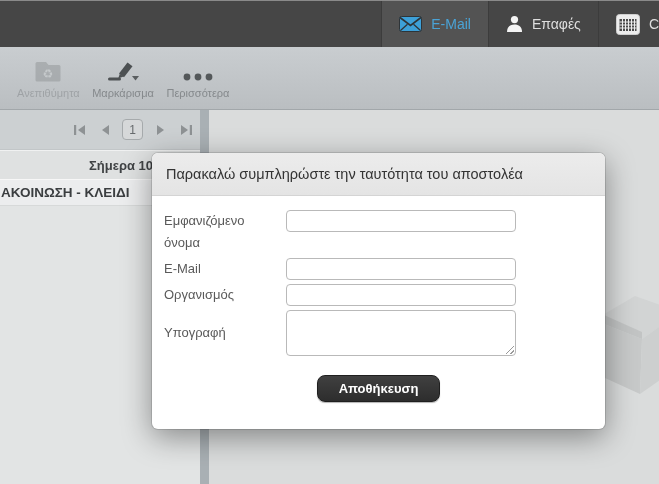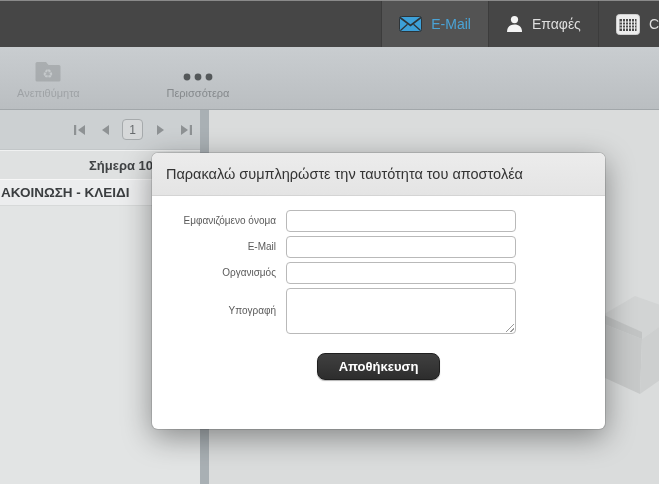--- a/index.html
+++ b/index.html
@@ -103,22 +103,22 @@
   .modal-header {
     height:43px; background:linear-gradient(#ececec,#e4e4e4);
     border-bottom:1px solid #d4d4d4; border-radius:6px 6px 0 0;
     display:flex; align-items:center; padding-left:14px;
     font-size:14.5px; font-weight:normal; color:#333;
   }
   .modal-body { padding:14px 12px 0 12px; }
   .modal-desc { font-style:italic; color:#9b9b9b; font-size:12px; margin:2px 0 16px 1px; }
   .form-row { display:flex; margin-bottom:4px; }
   .form-row label {
-    width:122px; text-align:right; padding-right:10px; flex:none;
-    font-size:10px; color:#5a5a5a; line-height:22px;
+    width:122px; padding-right:10px; flex:none;
+    font-size:13px; color:#5a5a5a; line-height:22px;
   }
   .form-row input {
     width:230px; height:22px; border:1px solid #b9b9b9; border-radius:4px;
     padding:0 6px; font-size:13px; font-family:"Liberation Sans",sans-serif; color:#333;
     background:#fff; outline:none;
   }
   .form-row.sig { margin-top:4px; }
   .form-row.sig label { line-height:18px; padding-top:14px; }
   .ta-wrap { position:relative; width:230px; }
   .form-row textarea {
@@ -180,20 +180,31 @@
   <div class="tb-button disabled" style="left:17px; width:62px;">
     <div class="tb-ico">
       <svg width="28" height="24" viewBox="0 0 28 24">
         <path d="M3 3 h9 l2.5 3 H25 a1.5 1.5 0 0 1 1.5 1.5 V21 a1.5 1.5 0 0 1 -1.5 1.5 H3 A1.5 1.5 0 0 1 1.5 21 V4.5 A1.5 1.5 0 0 1 3 3 Z" fill="#94989a"></path>
         <text x="14" y="19" font-size="12" fill="#c8cccd" text-anchor="middle">♻</text>
       </svg>
     </div>
     <div class="tb-label">Ανεπιθύμητα</div>
   </div>
 
+  <div class="tb-button" style="left:88px; width:70px;">
+    <div class="tb-ico">
+      <svg width="34" height="24" viewBox="0 0 34 24">
+        <path d="M13 14.5 L21.5 3.5 L26.5 7.2 L18 18.2 Z" fill="#4d5153"></path>
+        <path d="M12.2 19.5 L13.8 14.8 L17.5 17.6 Z" fill="#4d5153"></path>
+        <rect x="2" y="18.5" width="13" height="3" rx="1.5" fill="#4d5153"></rect>
+        <path d="M26 17 h7 l-3.5 4.5 Z" fill="#5a5e60"></path>
+      </svg>
+    </div>
+    <div class="tb-label">Μαρκάρισμα</div>
+  </div>
 
   <div class="tb-button" style="left:162px; width:72px;">
     <div class="tb-ico">
       <svg width="34" height="12" viewBox="0 0 34 12">
         <circle cx="6" cy="6" r="3.4" fill="#54585a"></circle>
         <circle cx="17" cy="6" r="3.4" fill="#54585a"></circle>
         <circle cx="28" cy="6" r="3.4" fill="#54585a"></circle>
       </svg>
     </div>
     <div class="tb-label">Περισσότερα</div>

